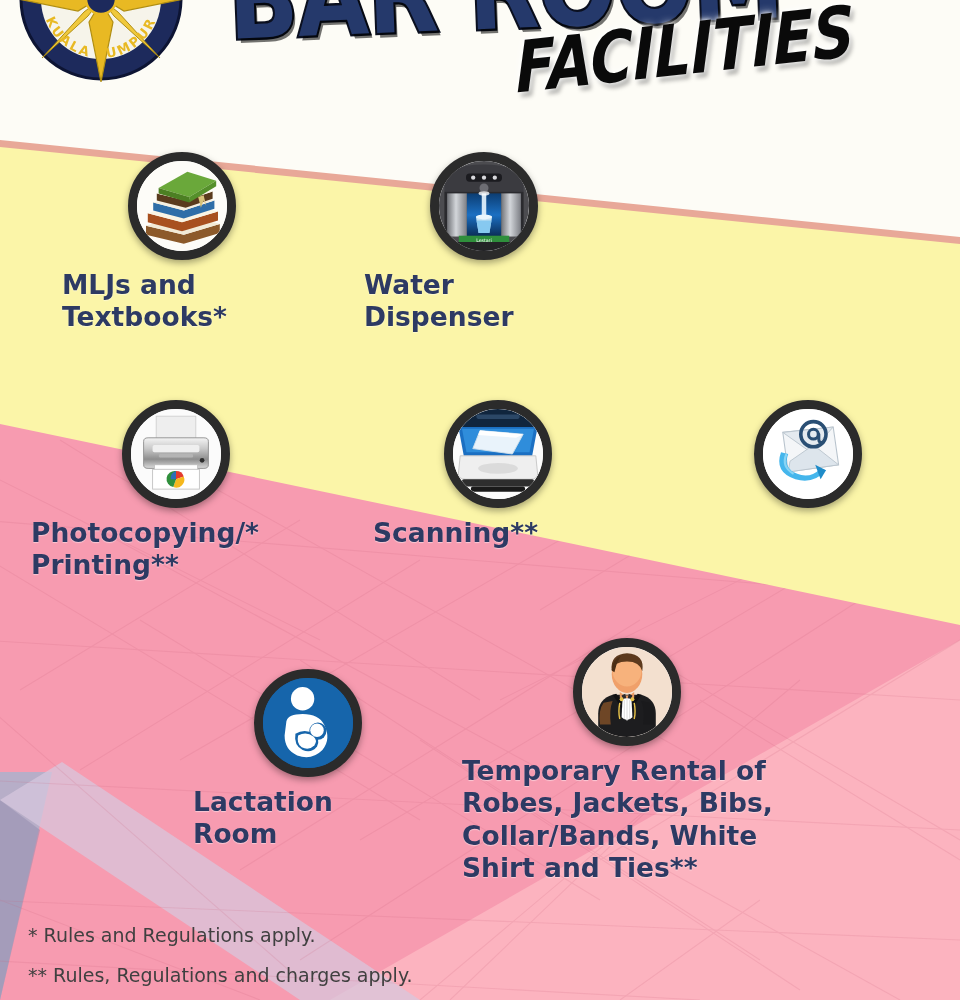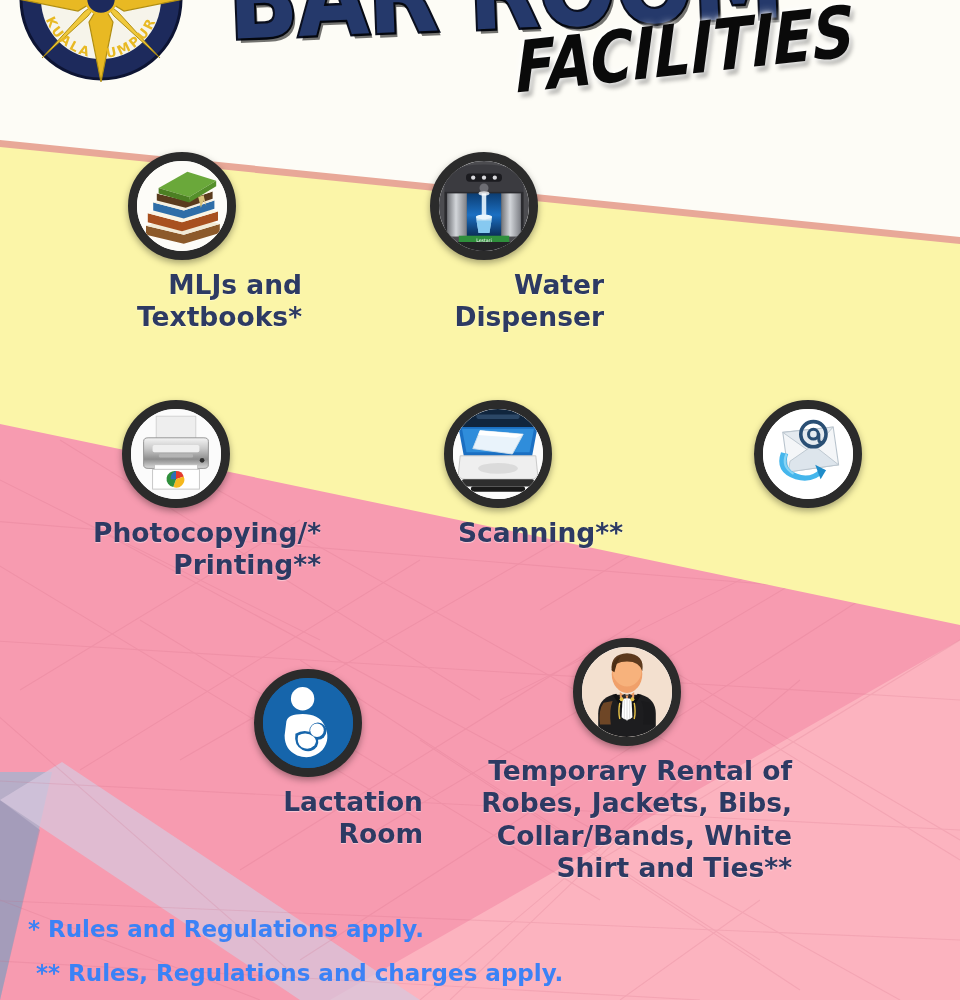--- a/index.html
+++ b/index.html
@@ -115,21 +115,21 @@
     transform-origin: left center;
     white-space: nowrap;
     text-shadow: 0 0 9px rgba(255,255,255,.95), 0 0 4px rgba(255,255,255,.95), 3px 4px 4px rgba(0,0,0,.35);
     font-family: "DejaVu Sans", sans-serif;
   }
 
   
   .facility {
     position: absolute;
     z-index: 5;
-    text-align: right;
+    text-align: left;
   }
 
   .icon-ring {
     position: relative;
     width: 108px; height: 108px;
     margin: 0 auto;
     border-radius: 50%;
     border: 9px solid #2b2b2b;
     overflow: hidden;
     background: #ffffff;
@@ -153,27 +153,27 @@
   }
 
   
   #footnotes {
     position: absolute;
     left: 28px;
     bottom: 14px;
     z-index: 7;
   }
   .footnote {
-    font-size: 23px;
-    font-weight: bold;
-    color: #3b82f6;
+    font-size: 19px;
+    font-weight: normal;
+    color: #404040;
     font-family: "DejaVu Sans", sans-serif;
     margin-bottom: 18px;
   }
-  .footnote:last-child { margin-bottom: 0; margin-left: 8px; }
+  .footnote:last-child { margin-bottom: 0; }
 </style>
 </head>
 <body>
 
 <div id="poster">
 
   <div class="band band-yellow"></div>
   <div class="band band-yellow-edge"></div>
   <div class="band band-pink"></div>
   <div class="band band-pink-light"></div>

